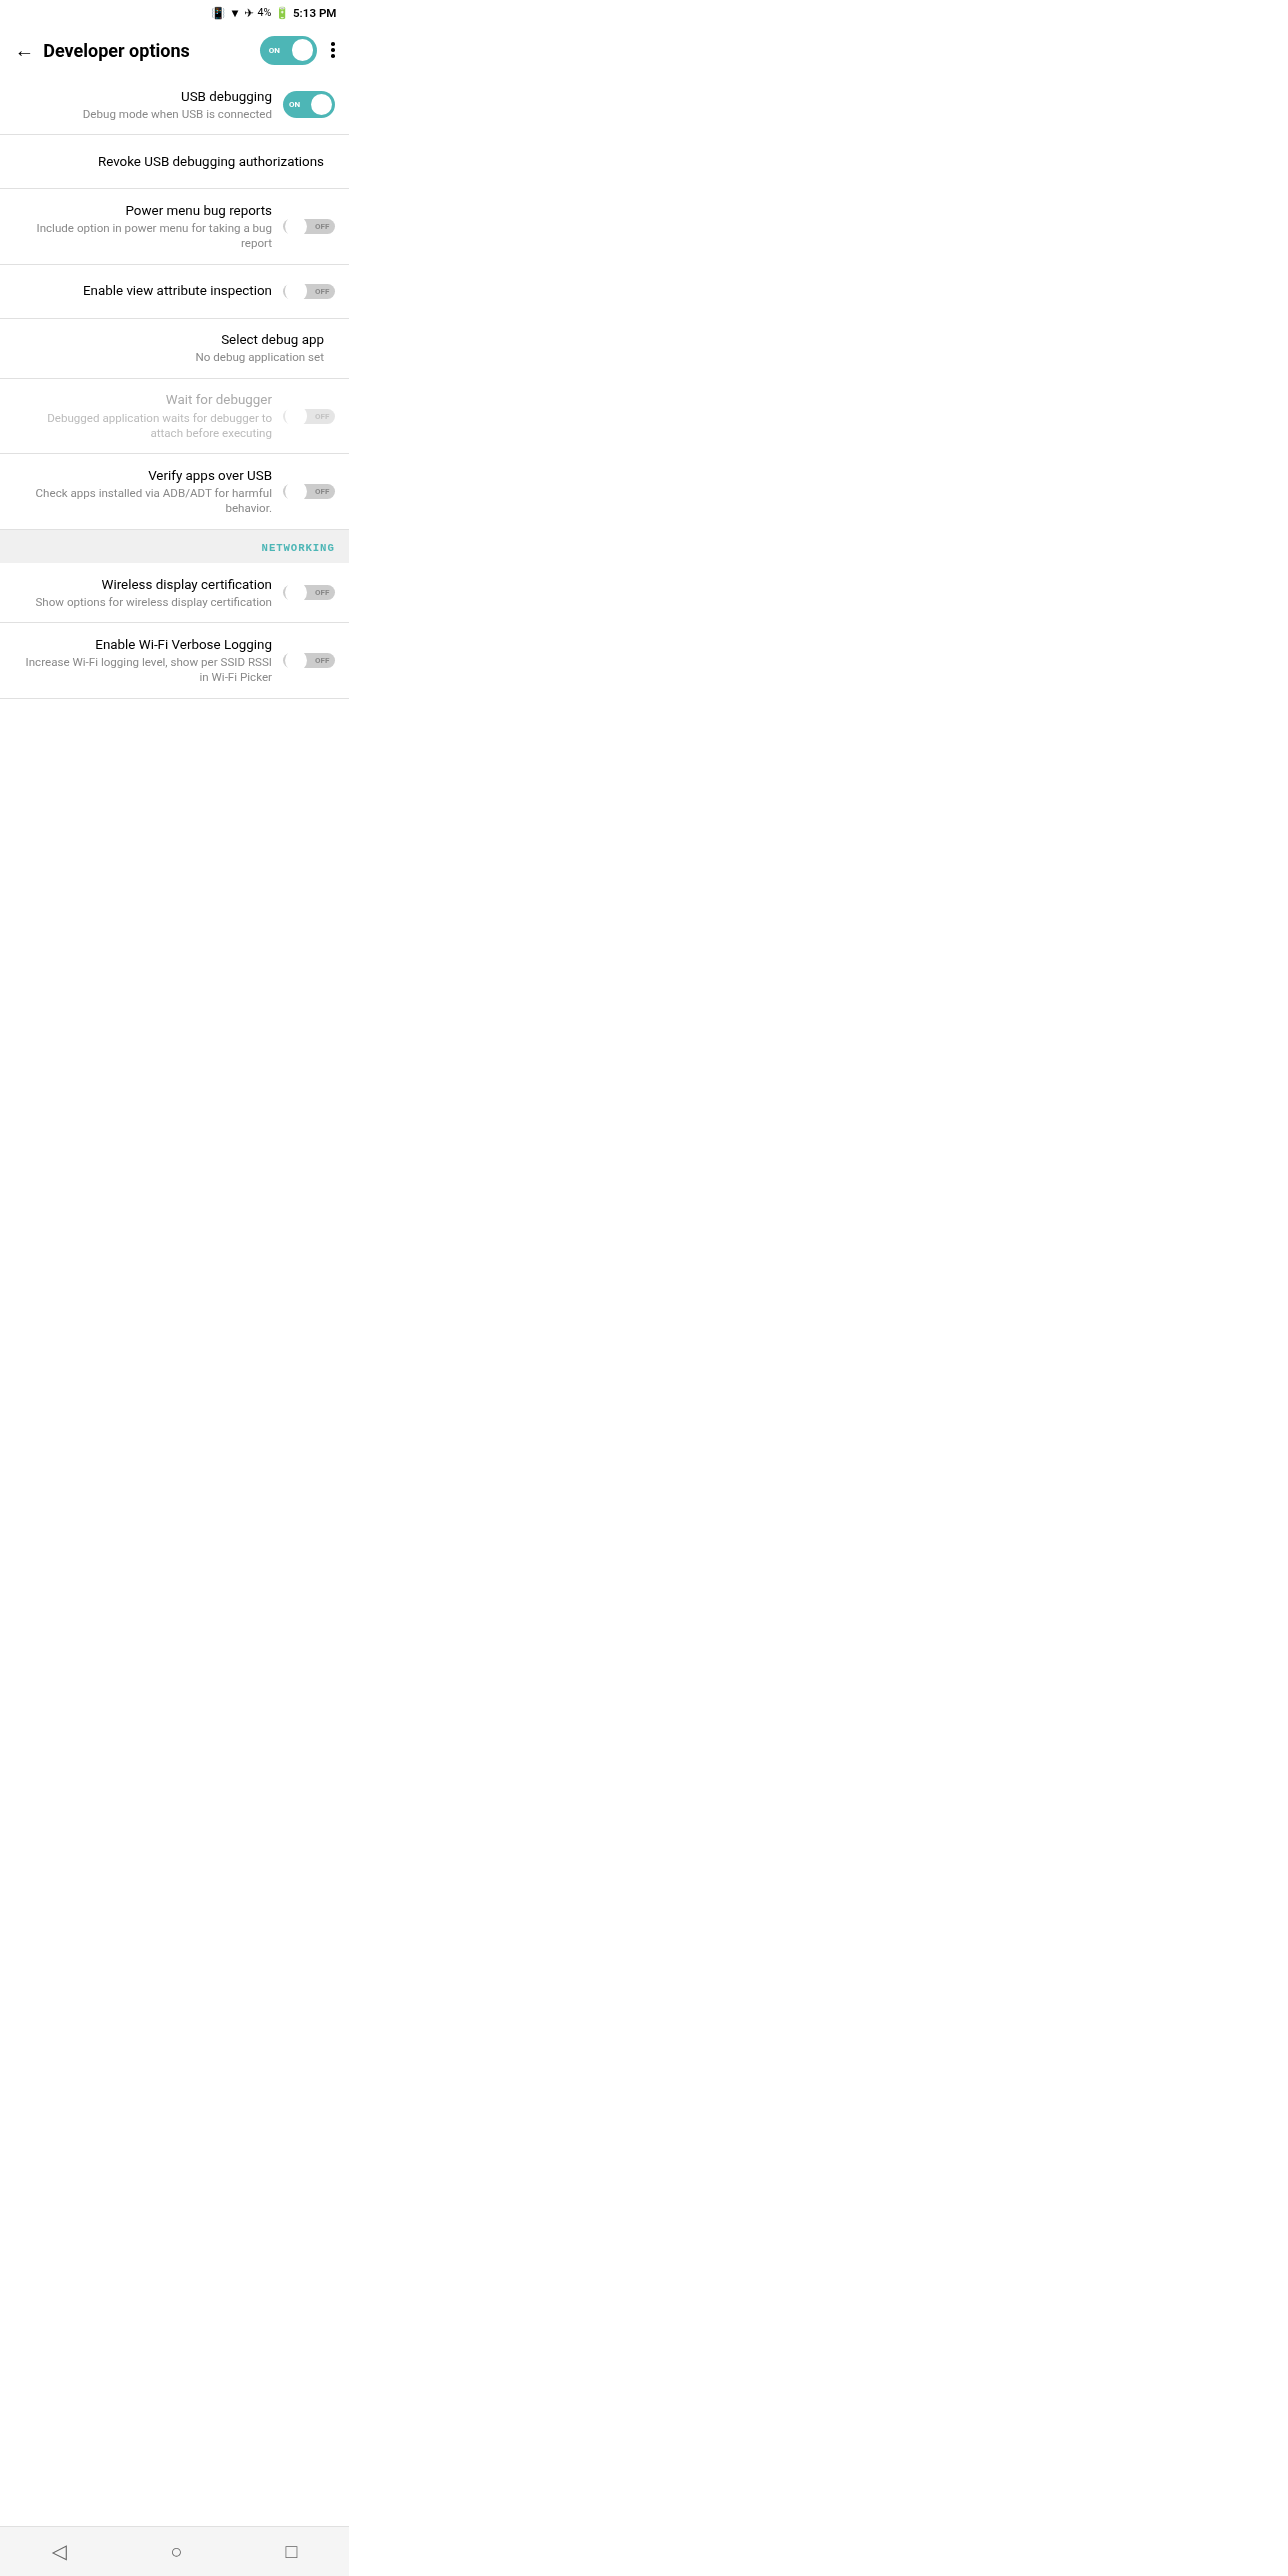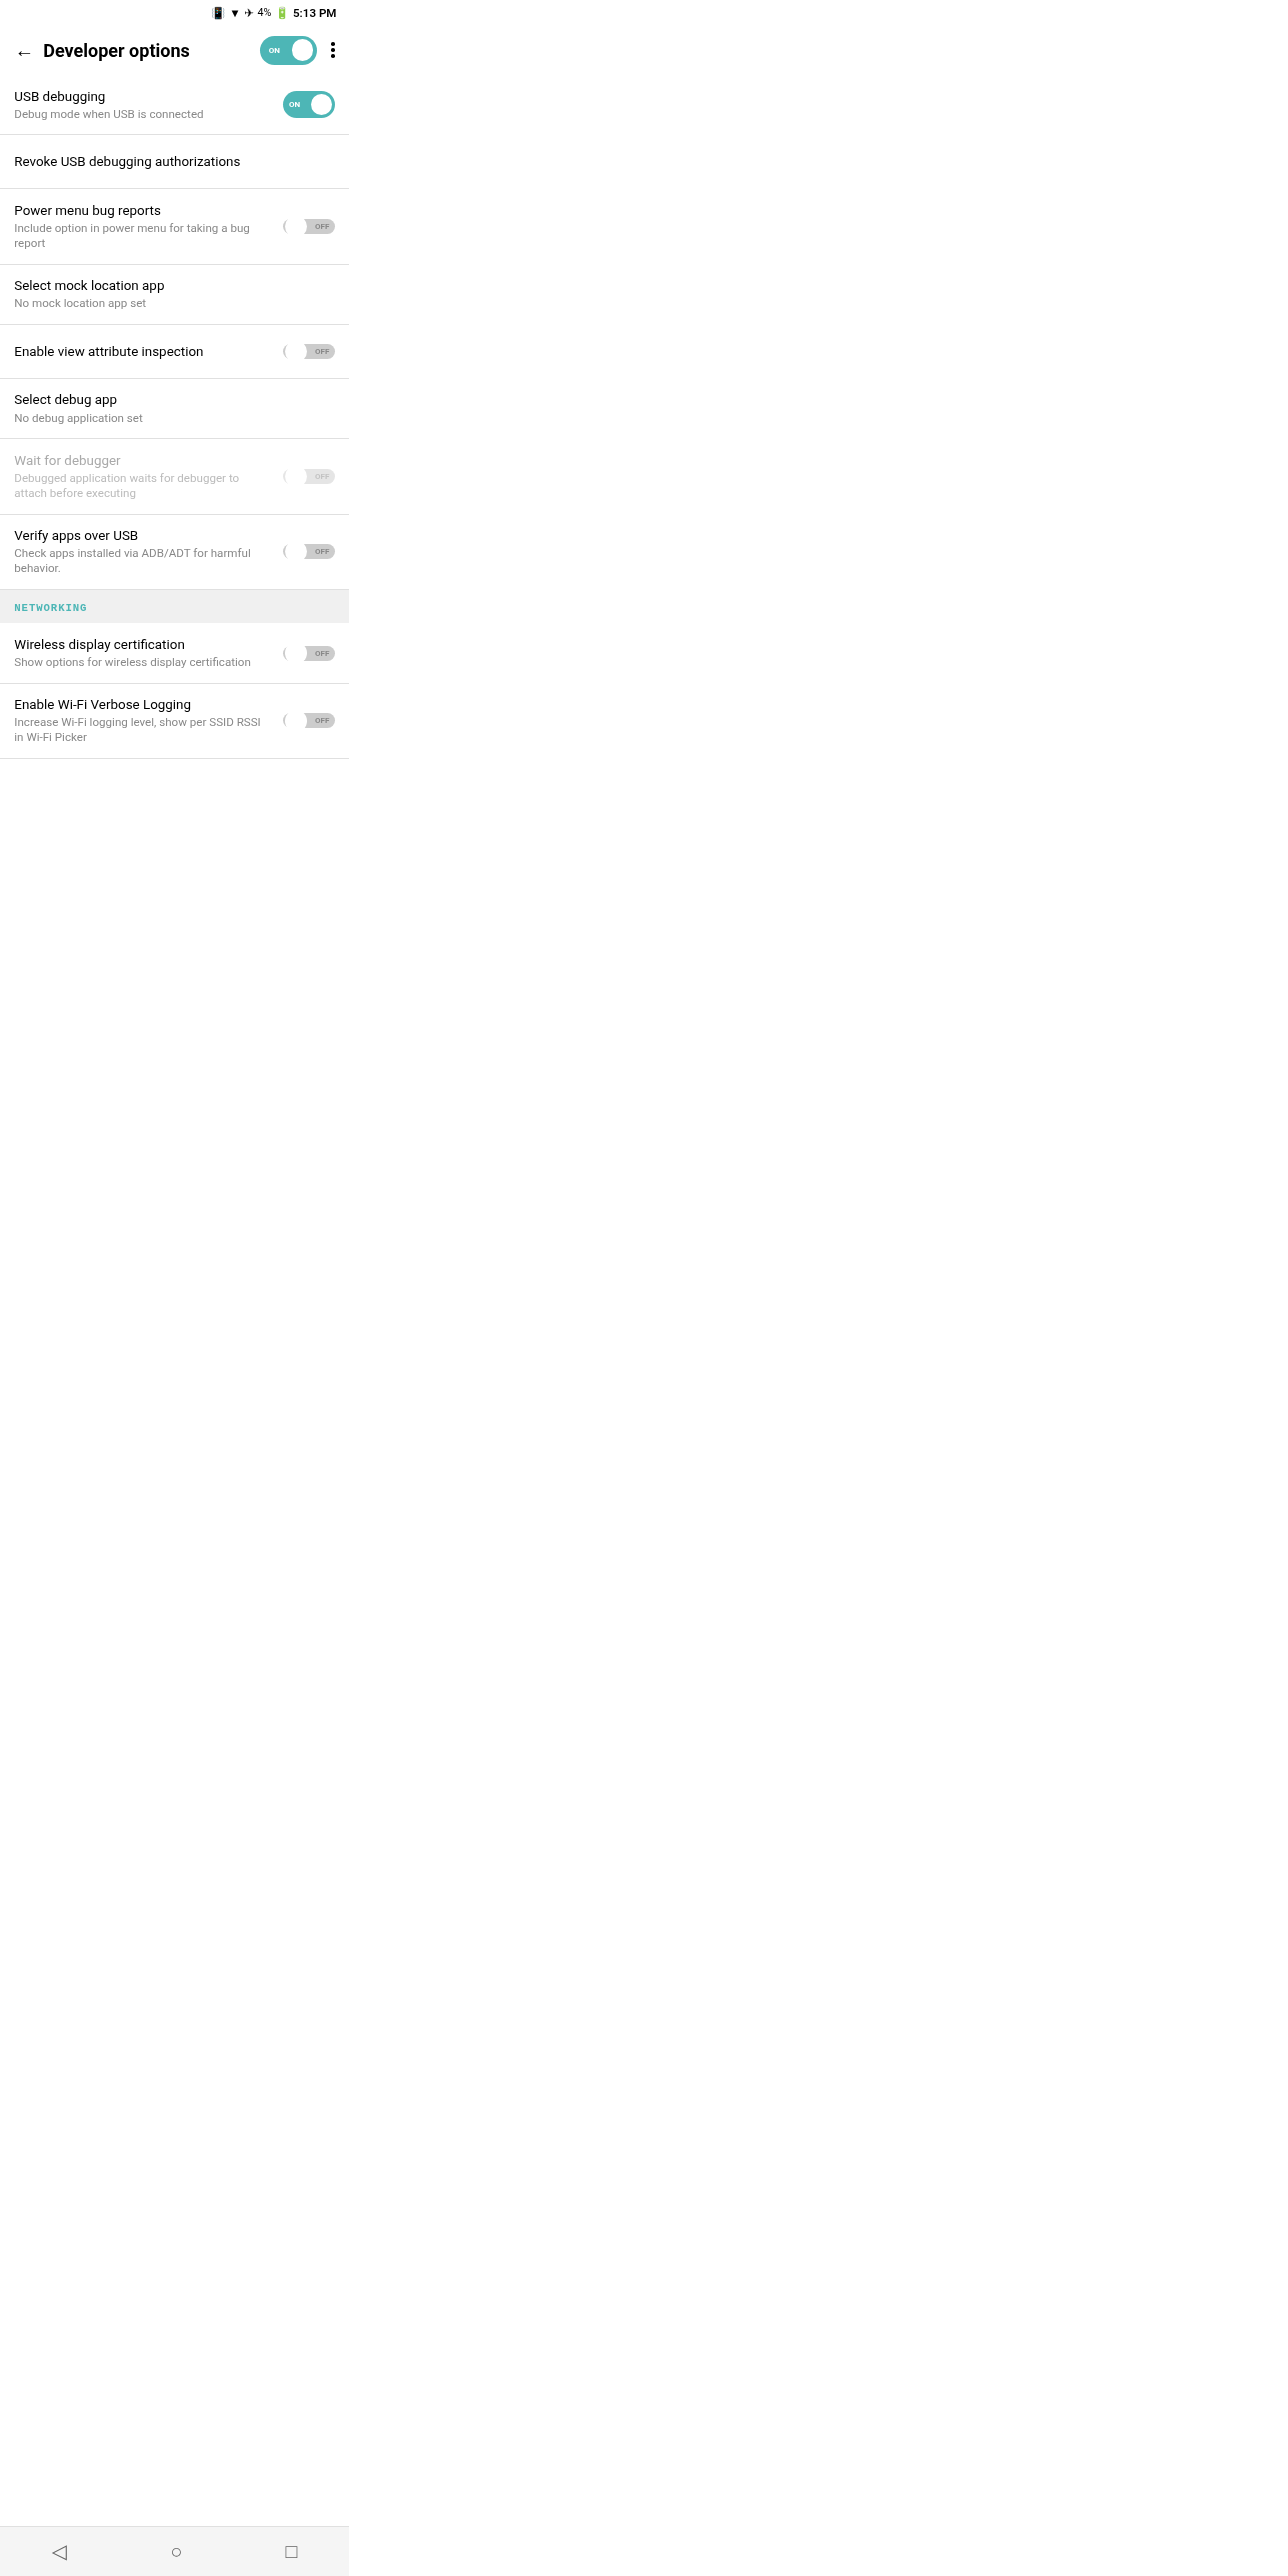--- a/index.html
+++ b/index.html
@@ -256,20 +256,21 @@
       font-size: 19.7px;
       cursor: pointer;
       display: flex;
       align-items: center;
       justify-content: center;
       padding: 9px;
     }
 
     .page-content {
       padding-bottom: 50px;
+      text-align: right;
     }
   </style>
 </head>
 <body>
 
 <div class="status-bar">
   <div class="status-icons">
 
     <span style="font-size:11.6px;">📳</span>
 
@@ -325,26 +326,20 @@
       <div class="settings-item-content">
         <div class="settings-item-title">Power menu bug reports</div>
         <div class="settings-item-subtitle">Include option in power menu for taking a bug report</div>
       </div>
       <div class="toggle-off">
         <div class="knob"></div>
         <span class="off-label">OFF</span>
       </div>
     </div>
 
-    <div class="settings-item">
-      <div class="settings-item-content">
-        <div class="settings-item-title">Select mock location app</div>
-        <div class="settings-item-subtitle">No mock location app set</div>
-      </div>
-    </div>
 
     <div class="settings-item">
       <div class="settings-item-content">
         <div class="settings-item-title">Enable view attribute inspection</div>
       </div>
       <div class="toggle-off">
         <div class="knob"></div>
         <span class="off-label">OFF</span>
       </div>
     </div>

